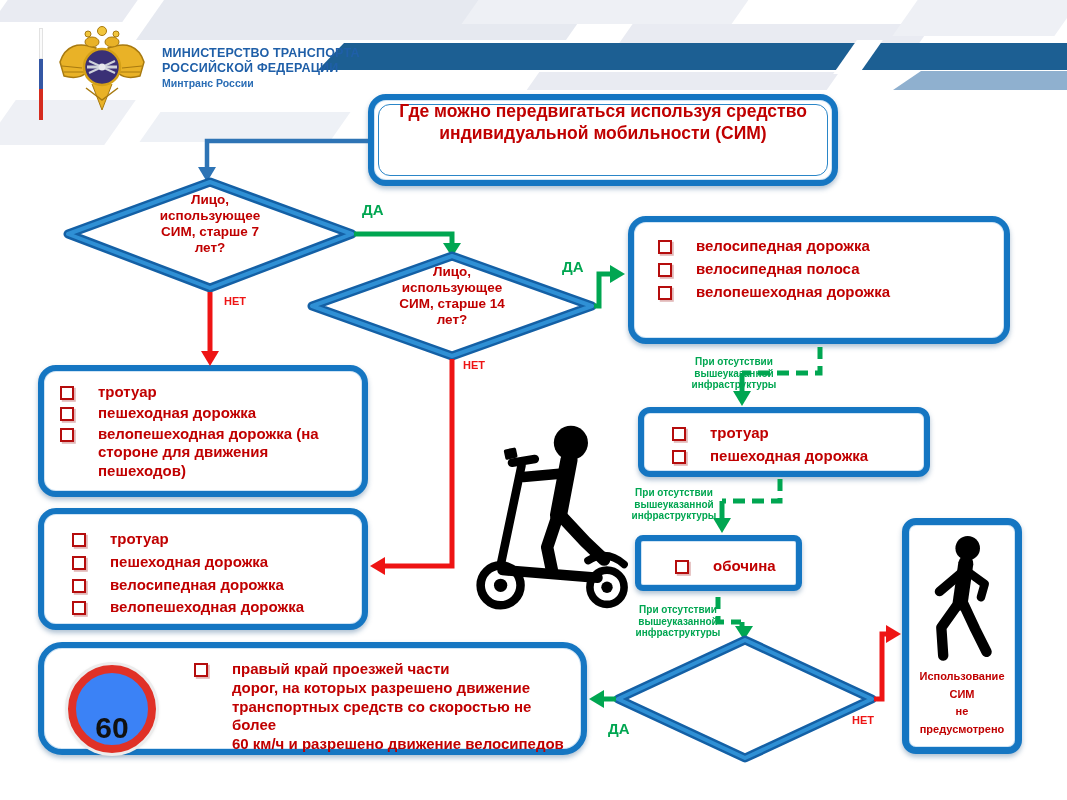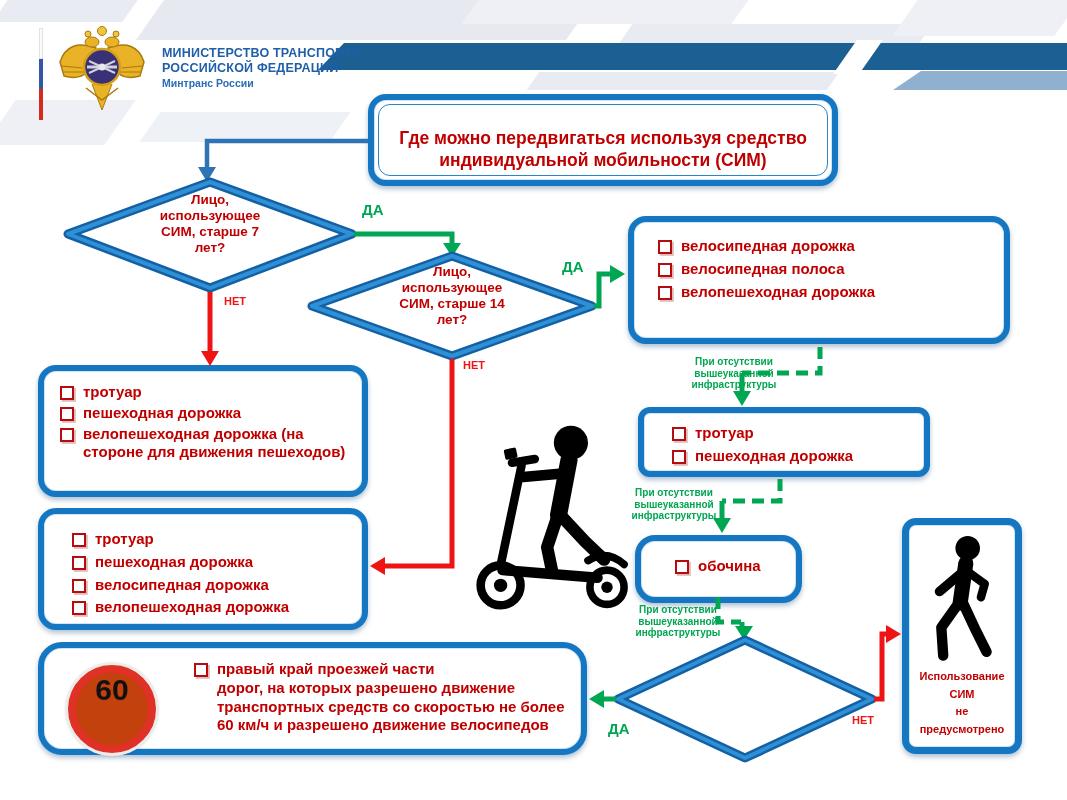--- a/index.html
+++ b/index.html
@@ -16,37 +16,37 @@
   .flag{position:absolute;left:39px;top:28px;width:4px;height:92px;z-index:1;}
   .flag div{width:100%;height:33.3%;}
   .min-text{position:absolute;left:162px;top:46px;z-index:2;color:#1f5fa8;font-weight:bold;}
   .min-text .l1{font-size:12.5px;letter-spacing:.2px;line-height:1.18;}
   .min-text .l3{font-size:10.5px;margin-top:1px;color:#2a6db5;}
   .emblem{position:absolute;left:52px;top:22px;z-index:2;}
   
   .bluebox{position:absolute;background:#fff;border:6px solid #1576c2;border-radius:18px;
            box-shadow:0 3px 5px rgba(30,80,130,.35), inset 0 0 0 1px #cfe4f5;z-index:3;box-sizing:border-box;}
   .titlebox::before{content:"";position:absolute;inset:4px;border:1.6px solid #2a86c8;border-radius:12px;}
-  .title-text{position:relative;padding:27px 18px 0;text-align:center;color:#c00000;font-weight:bold;
+  .title-text{position:relative;padding:0 18px 0;text-align:center;color:#c00000;font-weight:bold;
               font-size:17.5px;line-height:1.28;}
   
-  .li{display:flex;gap:9px;color:#c00000;font-weight:bold;font-size:15px;line-height:1.25;margin-bottom:4px;}
+  .li{display:flex;gap:24px;color:#c00000;font-weight:bold;font-size:15px;line-height:1.25;margin-bottom:4px;}
   .chk{flex:0 0 auto;width:10px;height:10px;border:2.4px solid #b50d0d;background:#fff;margin-top:3px;
        box-shadow:1.8px 1.8px 0 rgba(150,0,0,.28);}
   
   .dtext{position:absolute;color:#c00000;font-weight:bold;text-align:center;z-index:6;}
   
   .lab{position:absolute;font-weight:bold;z-index:6;}
   .lab-yes{color:#00a651;font-size:15px;}
   .lab-no{color:#ee1414;font-size:11px;}
   .lab-infra{color:#00a651;font-size:10px;text-align:center;line-height:1.16;}
   
-  .sign60{position:absolute;left:68px;top:665px;width:72px;height:72px;border-radius:50%;background:#c2410c;
+  .sign60{position:absolute;left:68px;top:665px;width:72px;height:72px;border-radius:50%;background:#3b82f6;
           border:8px solid #e03127;box-shadow:0 0 0 3px #ececec,0 1px 5px rgba(0,0,0,.3);
-          display:flex;align-items:flex-start;justify-content:center;z-index:4;
+          display:flex;align-items:flex-end;justify-content:center;z-index:4;
           font-size:30px;font-weight:bold;color:#111;}
   .overlay{position:absolute;left:0;top:0;z-index:5;pointer-events:none;}
   .ped-lines{position:absolute;left:904px;top:668px;width:116px;text-align:center;z-index:6;
              color:#c00000;font-weight:bold;font-size:11px;line-height:1.6;}
   .icon-abs{position:absolute;z-index:4;}
 </style>
 </head>
 <body>
 
 <div class="stage">
@@ -209,21 +209,21 @@
     <div class="li">
         <span class="chk"></span>
         <span>тротуар</span>
       </div>
     <div class="li">
         <span class="chk"></span>
         <span>пешеходная дорожка</span>
       </div>
   </div>
 
-  <div class="bluebox" style="left:635px;top:535px;width:167px;height:68px;padding:16px 0 0 34px;border-radius:20px;">
+  <div class="bluebox" style="left:635px;top:535px;width:167px;height:56px;padding:16px 0 0 34px;border-radius:8px;">
     <div class="li">
         <span class="chk"></span>
         <span>обочина</span>
       </div>
   </div>
 
   <div class="bluebox" style="left:38px;top:642px;width:549px;height:113px;border-radius:24px;">
     <div style="position:absolute;left:150px;top:12px;width:385px;">
       <div class="li" style="margin-bottom:0;">
         <span class="chk"></span>

